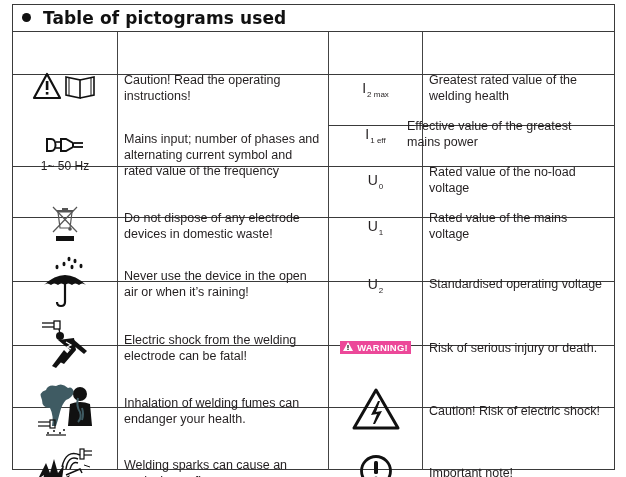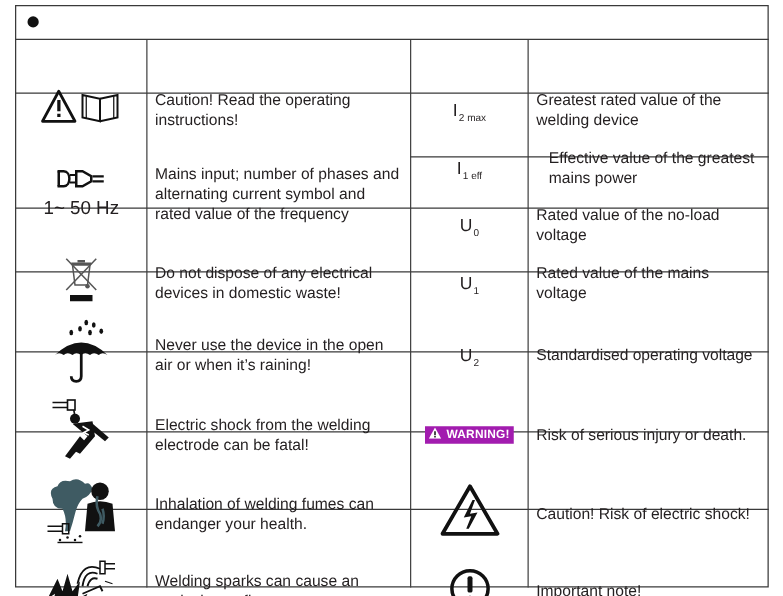--- a/index.html
+++ b/index.html
@@ -14,32 +14,33 @@
                       margin-left: 10px; margin-right: 12px; }
     .header .title { font-family: "DejaVu Sans", sans-serif; font-weight: bold; font-size: 17px; color: #111; letter-spacing: 0.1px; }
     .vline { position: absolute; width: 0; border-left: 1.5px solid #444; }
     .hline { position: absolute; height: 0; border-top: 1.5px solid #3a3a3a; }
     .cell { position: absolute; display: flex; align-items: center; box-sizing: border-box; margin-top: 34px; }
     .txt { font-size: 12.5px; line-height: 16px; color: #231f20; padding-left: 6px; padding-right: 4px; }
     .icon-cell { justify-content: center; flex-direction: column; }
     .sym { font-size: 13px; color: #231f20; display: flex; align-items: flex-end; }
     .sym .main { font-size: 14px; }
     .sym .sub { font-size: 8px; margin-left: 1px; position: relative; top: 3px; }
-    .hz { font-size: 15px; margin-top: 2px; }
-    .warnbadge { background: #a21caf; color: #fff; font-weight: bold; font-size: 9.5px; padding: 1px 3px;
+    .hz { font-size: 12px; margin-top: 2px; }
+    .warnbadge { background: #ec4899; color: #fff; font-weight: bold; font-size: 9.5px; padding: 1px 3px;
                  display: inline-flex; align-items: center; letter-spacing: 0.2px; }
     .warnbadge .tri { margin-right: 4px; }
   </style>
 </head>
 <body>
 
 <div class="frame"></div>
 
 <div class="header">
   <span class="bullet"></span>
+  <span class="title">Table of pictograms used</span>
 </div>
 
 <div class="vline" style="left:117px; top:32px; height:438px;"></div>
 <div class="vline" style="left:328px; top:32px; height:438px;"></div>
 <div class="vline" style="left:422px; top:32px; height:438px;"></div>
 
 <div class="hline" style="left:12px; top:74px; width:316px;"></div>
 <div class="hline" style="left:12px; top:166px; width:316px;"></div>
 <div class="hline" style="left:12px; top:217px; width:316px;"></div>
 <div class="hline" style="left:12px; top:281px; width:316px;"></div>
@@ -96,21 +97,21 @@
       <line x1="27" y1="3" x2="3" y2="28" stroke="#555" stroke-width="1.2"></line>
       <path d="M8,8 L22,8 L20,24 L10,24 Z" fill="none" stroke="#555" stroke-width="1.2"></path>
       <rect x="7" y="6" width="16" height="2" fill="#555"></rect>
       <rect x="12" y="4" width="6" height="2" fill="#555"></rect>
       <circle cx="20" cy="25" r="1.8" fill="#555"></circle>
       <rect x="6" y="32" width="18" height="5" fill="#111"></rect>
     </svg>
   </span>
 </div>
 <div class="cell" style="left:118px; top:167px; width:210px; height:50px;">
-  <span class="txt">Do not dispose of any electrical devices in domestic waste!</span>
+  <span class="txt">Do not dispose of any electrode devices in domestic waste!</span>
 </div>
 
 <div class="cell icon-cell" style="left:13px; top:218px; width:104px; height:63px;">
   <span>
     <svg width="46" height="54" viewBox="0 0 46 54">
       <ellipse cx="27" cy="4" rx="1.5" ry="2.2" fill="#111"></ellipse>
       <ellipse cx="33" cy="6" rx="1.5" ry="2.2" fill="#111"></ellipse>
       <ellipse cx="22" cy="9" rx="1.5" ry="2.2" fill="#111"></ellipse>
       <ellipse cx="30" cy="12" rx="1.5" ry="2.2" fill="#111"></ellipse>
       <ellipse cx="15" cy="12" rx="1.5" ry="2.2" fill="#111"></ellipse>
@@ -185,30 +186,30 @@
   <span class="txt">Welding sparks can cause an explosion or fire.</span>
 </div>
 
 <div class="cell icon-cell" style="left:329px; top:33px; width:93px; height:41px;">
   <span class="sym">
     <span class="main">I</span>
       <span class="sub">2 max</span>
   </span>
 </div>
 <div class="cell" style="left:423px; top:33px; width:192px; height:41px;">
-  <span class="txt">Greatest rated value of the welding device</span>
+  <span class="txt">Greatest rated value of the welding health</span>
 </div>
 
 <div class="cell icon-cell" style="left:329px; top:75px; width:93px; height:50px;">
   <span class="sym">
     <span class="main">I</span>
       <span class="sub">1 eff</span>
   </span>
 </div>
-<div class="cell" style="left:433px; top:75px; width:192px; height:50px;justify-content:flex-end;">
+<div class="cell" style="left:401px; top:75px; width:192px; height:50px;justify-content:flex-end;">
   <span class="txt">Effective value of the greatest mains power</span>
 </div>
 
 <div class="cell icon-cell" style="left:329px; top:126px; width:93px; height:40px;">
   <span class="sym">
     <span class="main">U</span>
       <span class="sub">0</span>
   </span>
 </div>
 <div class="cell" style="left:423px; top:126px; width:192px; height:40px;">

